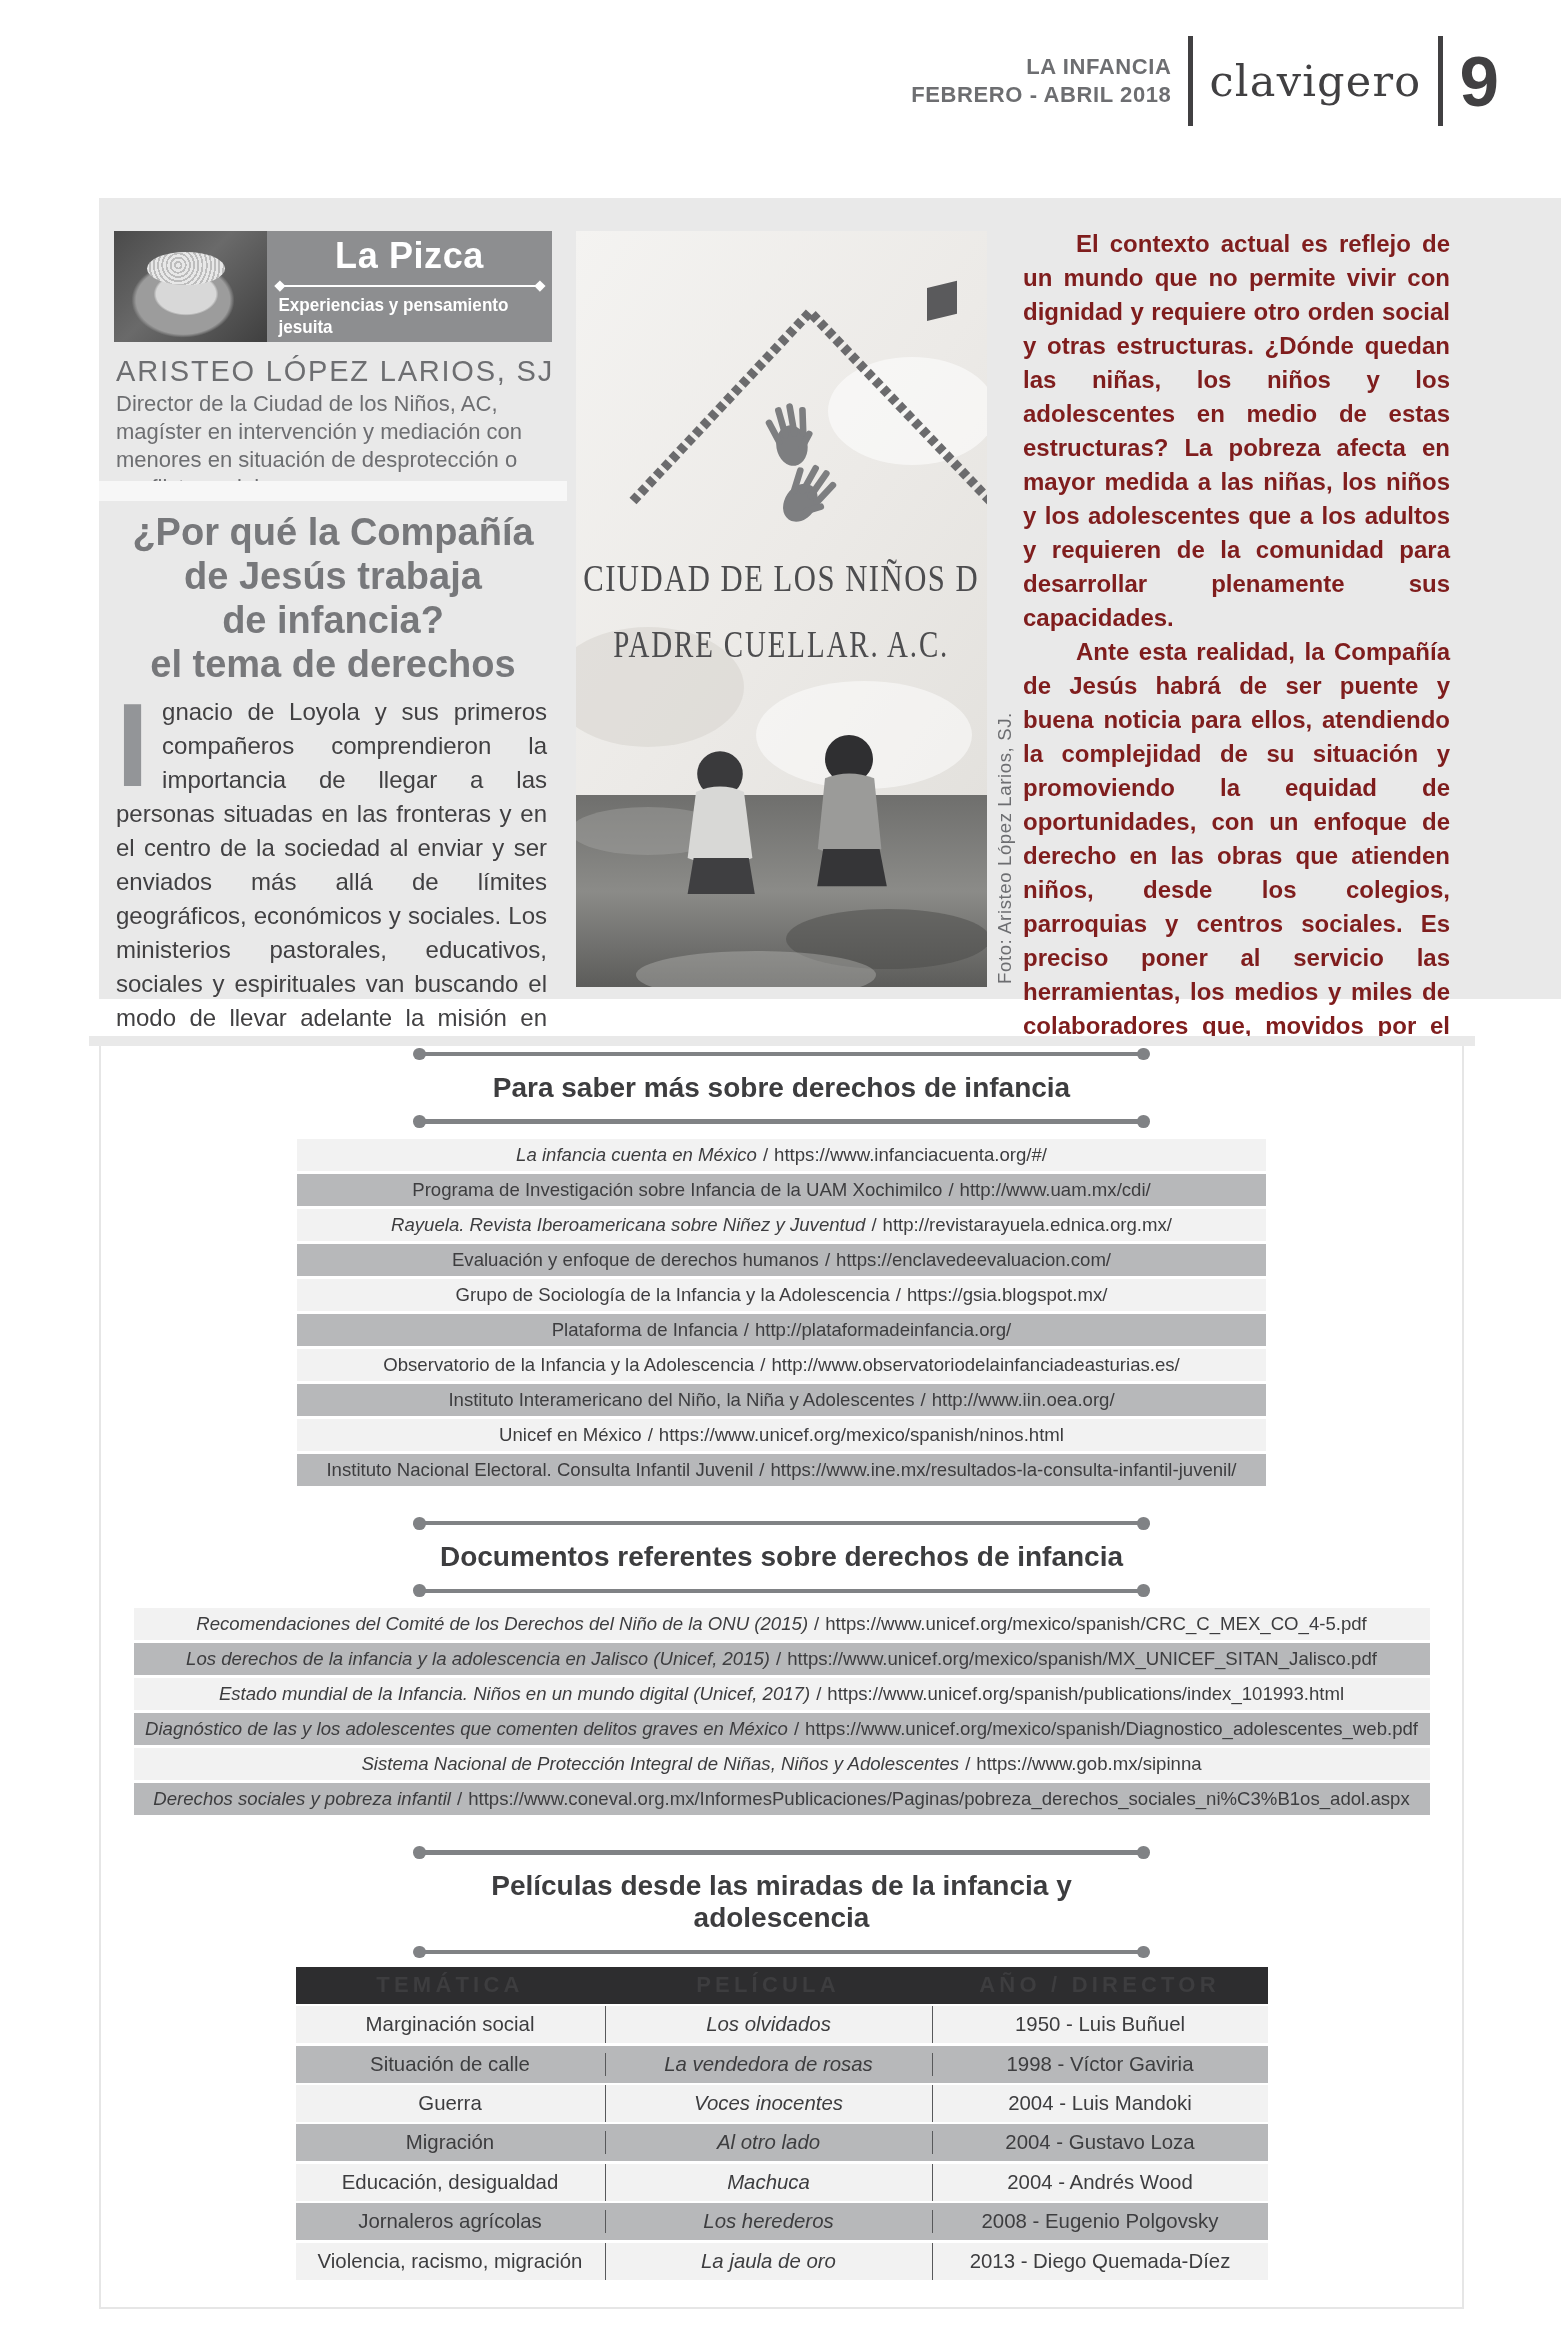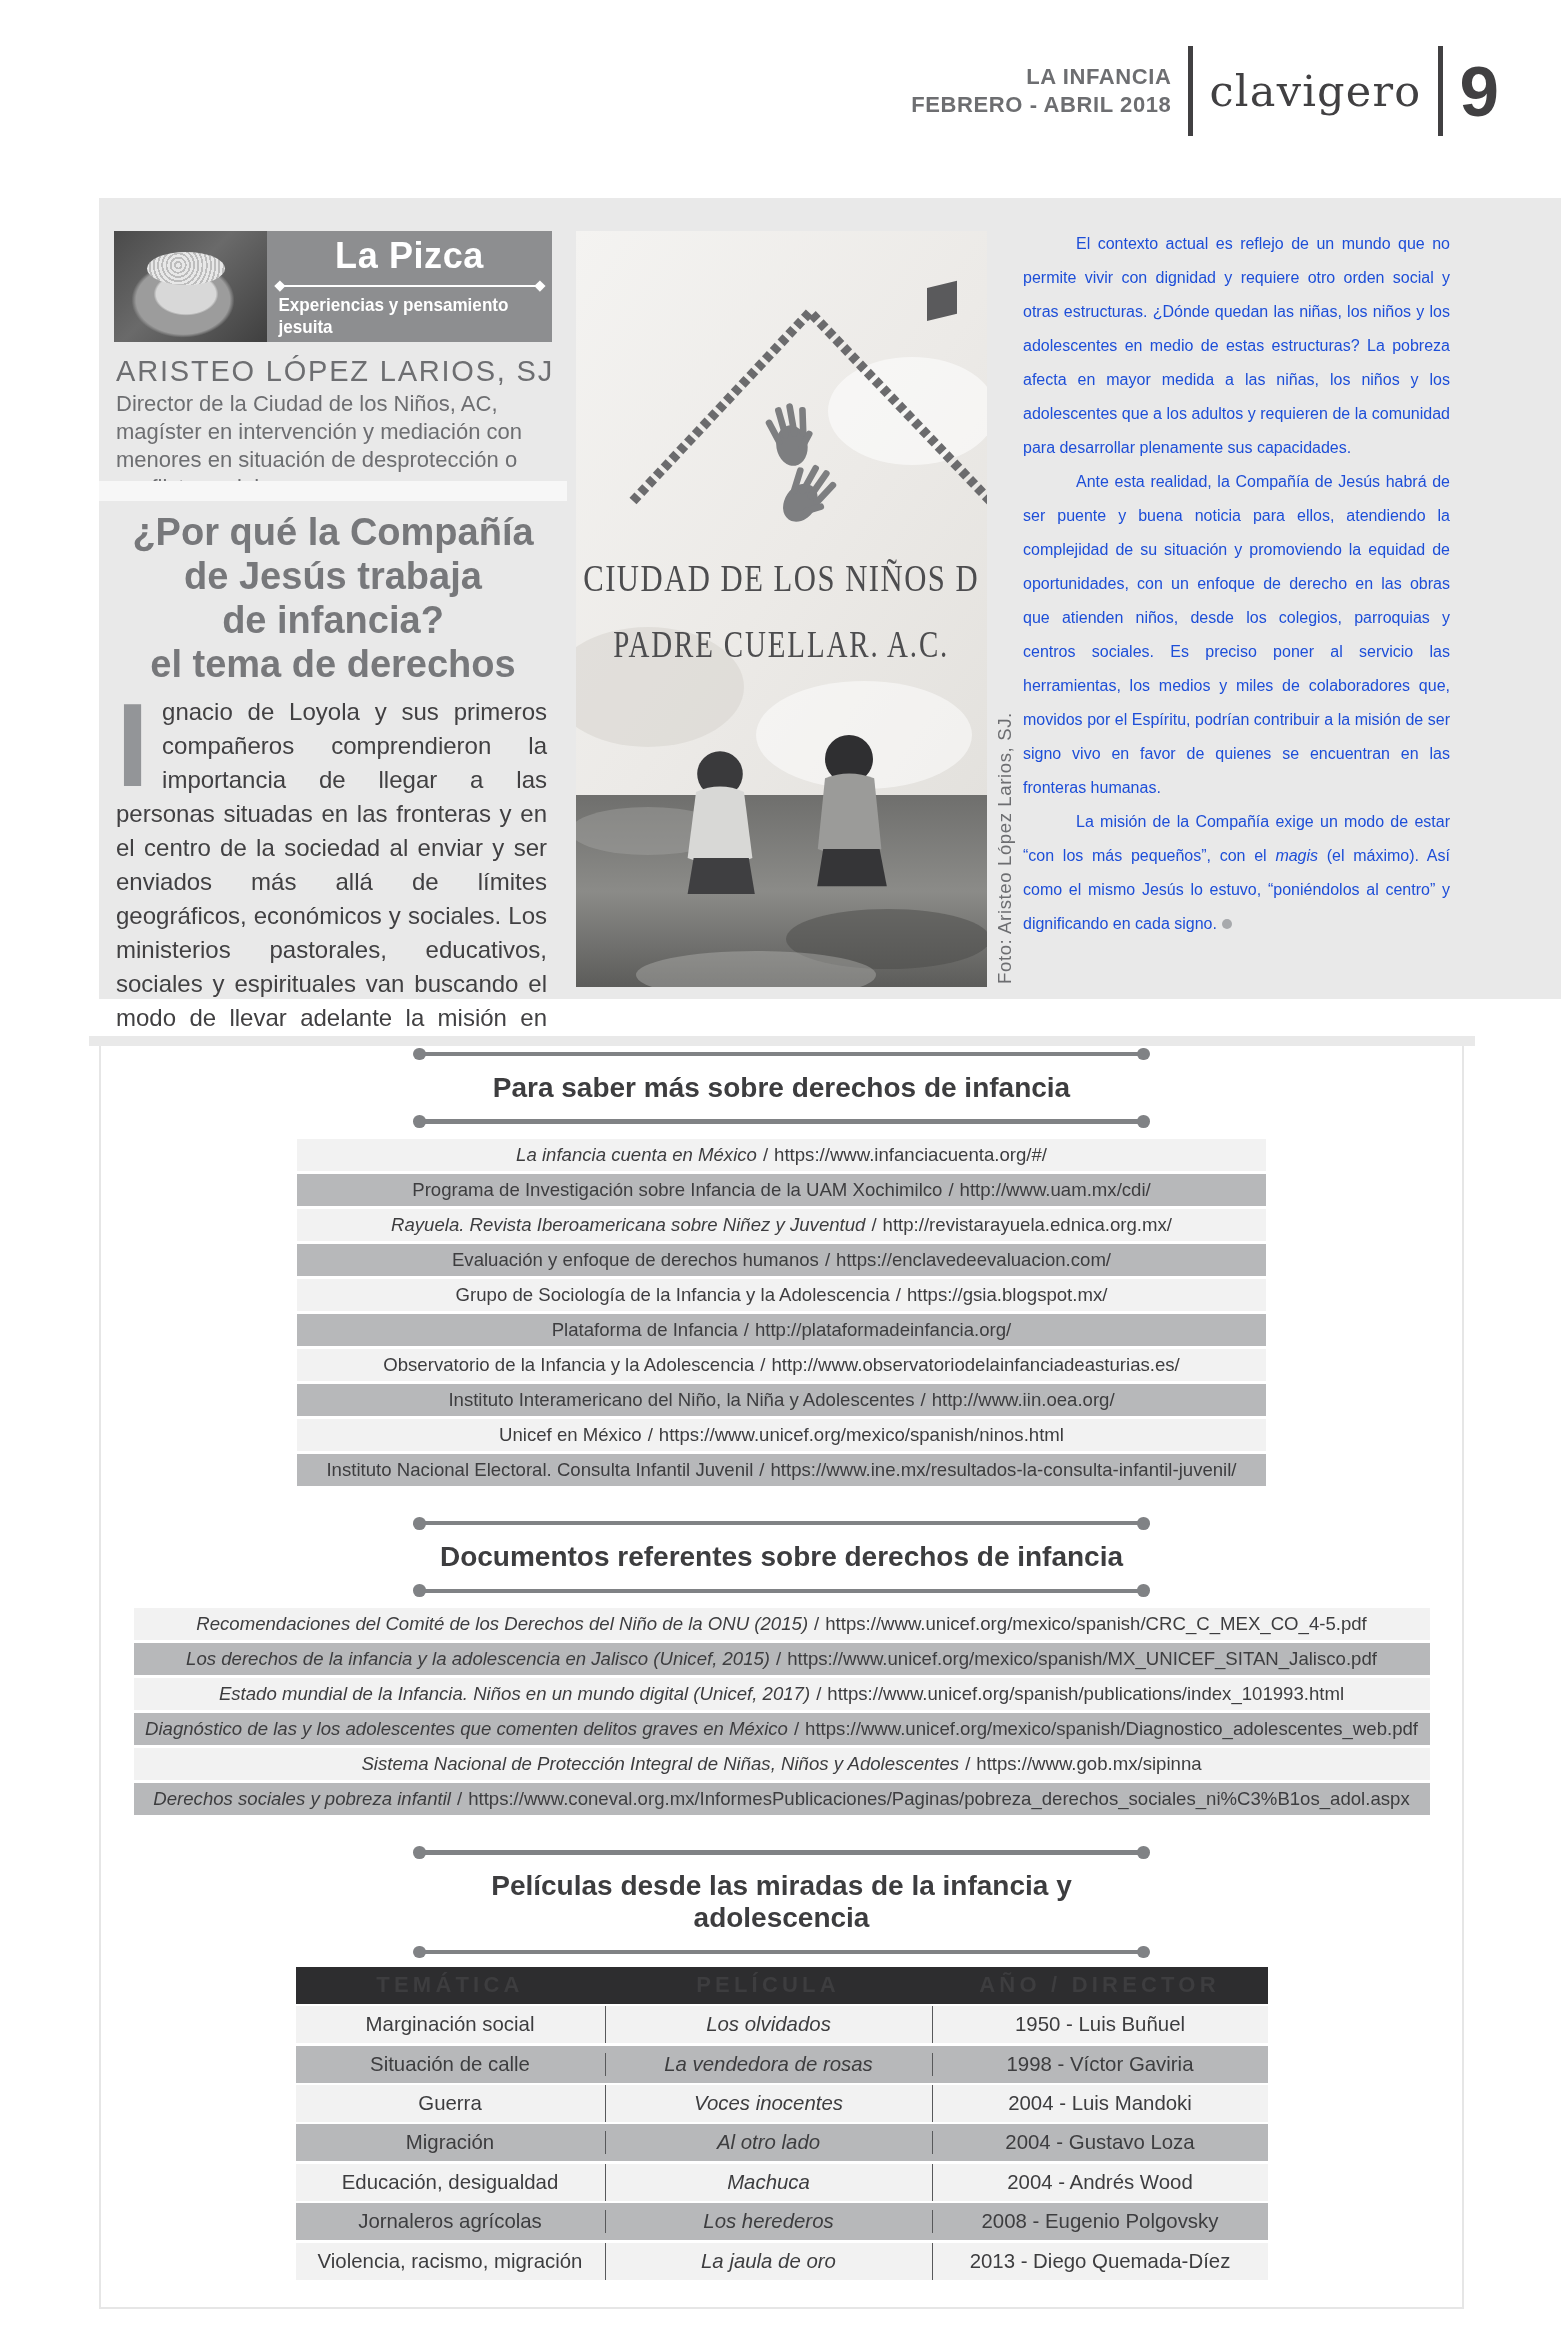--- a/index.html
+++ b/index.html
@@ -1,20 +1,20 @@
 <!DOCTYPE html>
 <html style="font-size:9.6px"><head>
 <meta charset="utf-8">
 <style>
   html,body{margin:0;padding:0;background:#ffffff;}
   #page{position:relative;width:1562px;height:2342px;background:#ffffff;overflow:hidden;
         font-family:"Liberation Sans", sans-serif;color:#414042;}
 
   
-  .masthead{position:absolute;top:46px;right:63px;display:flex;align-items:center;gap:17px;}
+  .masthead{position:absolute;top:36px;right:63px;display:flex;align-items:center;gap:17px;}
   .mast-dates{text-align:right;color:#6d6e71;font-weight:bold;font-size:22px;line-height:28px;letter-spacing:0.6px;}
   .mast-bar{width:4.2px;height:90px;background:#414042;}
   .mast-brand{font-family:"DejaVu Serif", serif;font-size:43px;color:#414042;letter-spacing:1.2px;}
   .mast-page{font-size:71px;font-weight:bold;color:#414042;line-height:1;}
 
   
   .article-box{position:absolute;left:99px;top:198px;width:1510px;height:801px;background:#e9e9e9;}
 
   
   .banner{position:absolute;left:15px;top:33px;width:438px;height:111px;background:#8d8e90;display:flex;}
@@ -49,22 +49,22 @@
            margin:4.8px 13px 0 0;}
 
   
   .photo{position:absolute;left:477px;top:33px;width:411px;height:756px;background:#efeeec;}
   .photo svg{display:block;}
   .photo-caption{position:absolute;left:895px;top:420px;height:366px;
       writing-mode:vertical-rl;transform:rotate(180deg);
       font-size:18.6px;color:#6d6e71;letter-spacing:0.6px;display:flex;align-items:center;}
 
   
-  .col-right{position:absolute;left:924px;top:29px;width:427px;font-size:16px;line-height:34px;
-             text-align:justify;color:#1d4ed8;}
+  .col-right{position:absolute;left:924px;top:29px;width:427px;font-size:24px;line-height:34px;
+             text-align:justify;color:#7f1d1d;font-weight:bold;}
   .col-right p{margin:0;text-indent:53px;}
   .ital{font-style:italic;}
   .end-bullet{display:inline-block;width:10.2px;height:10.2px;border-radius:50%;background:#a7a9ac;margin-left:4.8px;}
 
   
   .lower-topstrip{position:absolute;left:89px;top:1036px;width:1386px;height:10.2px;background:#e9e9e9;}
   .lower-box{position:absolute;left:99px;top:1046px;width:1365px;height:1263px;background:#ffffff;
              border-left:2.4px solid #e6e6e6;border-right:2.4px solid #e6e6e6;border-bottom:2.4px solid #e6e6e6;
              box-sizing:border-box;padding-top:6px;}
 

